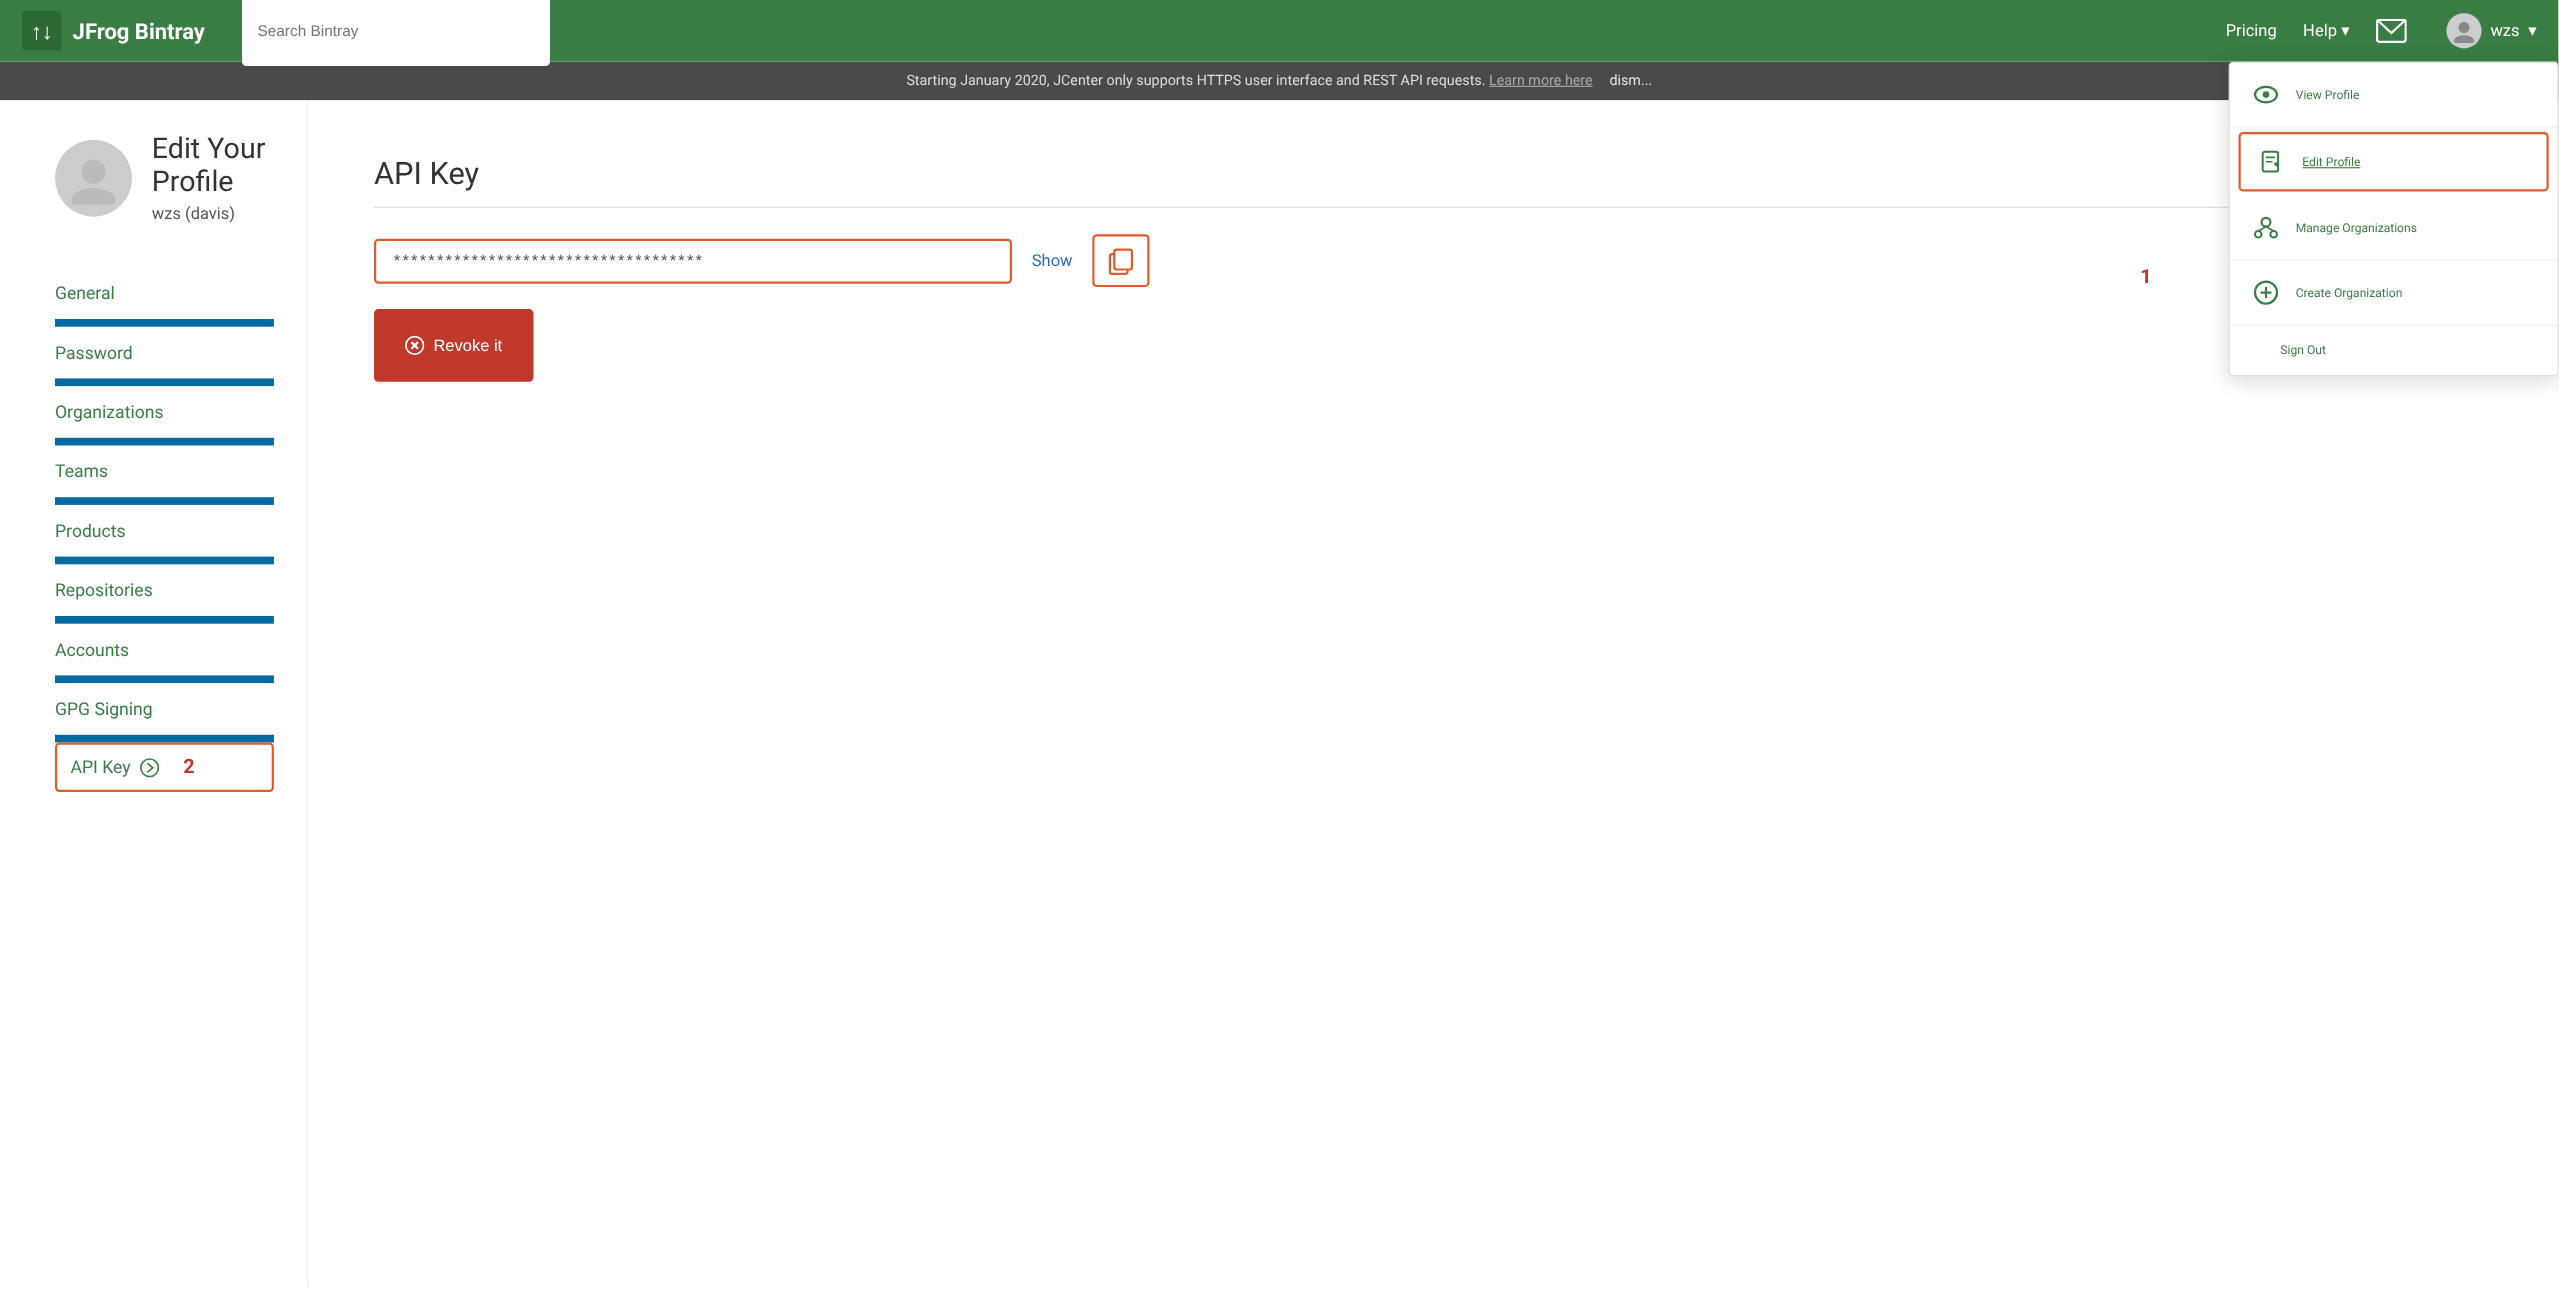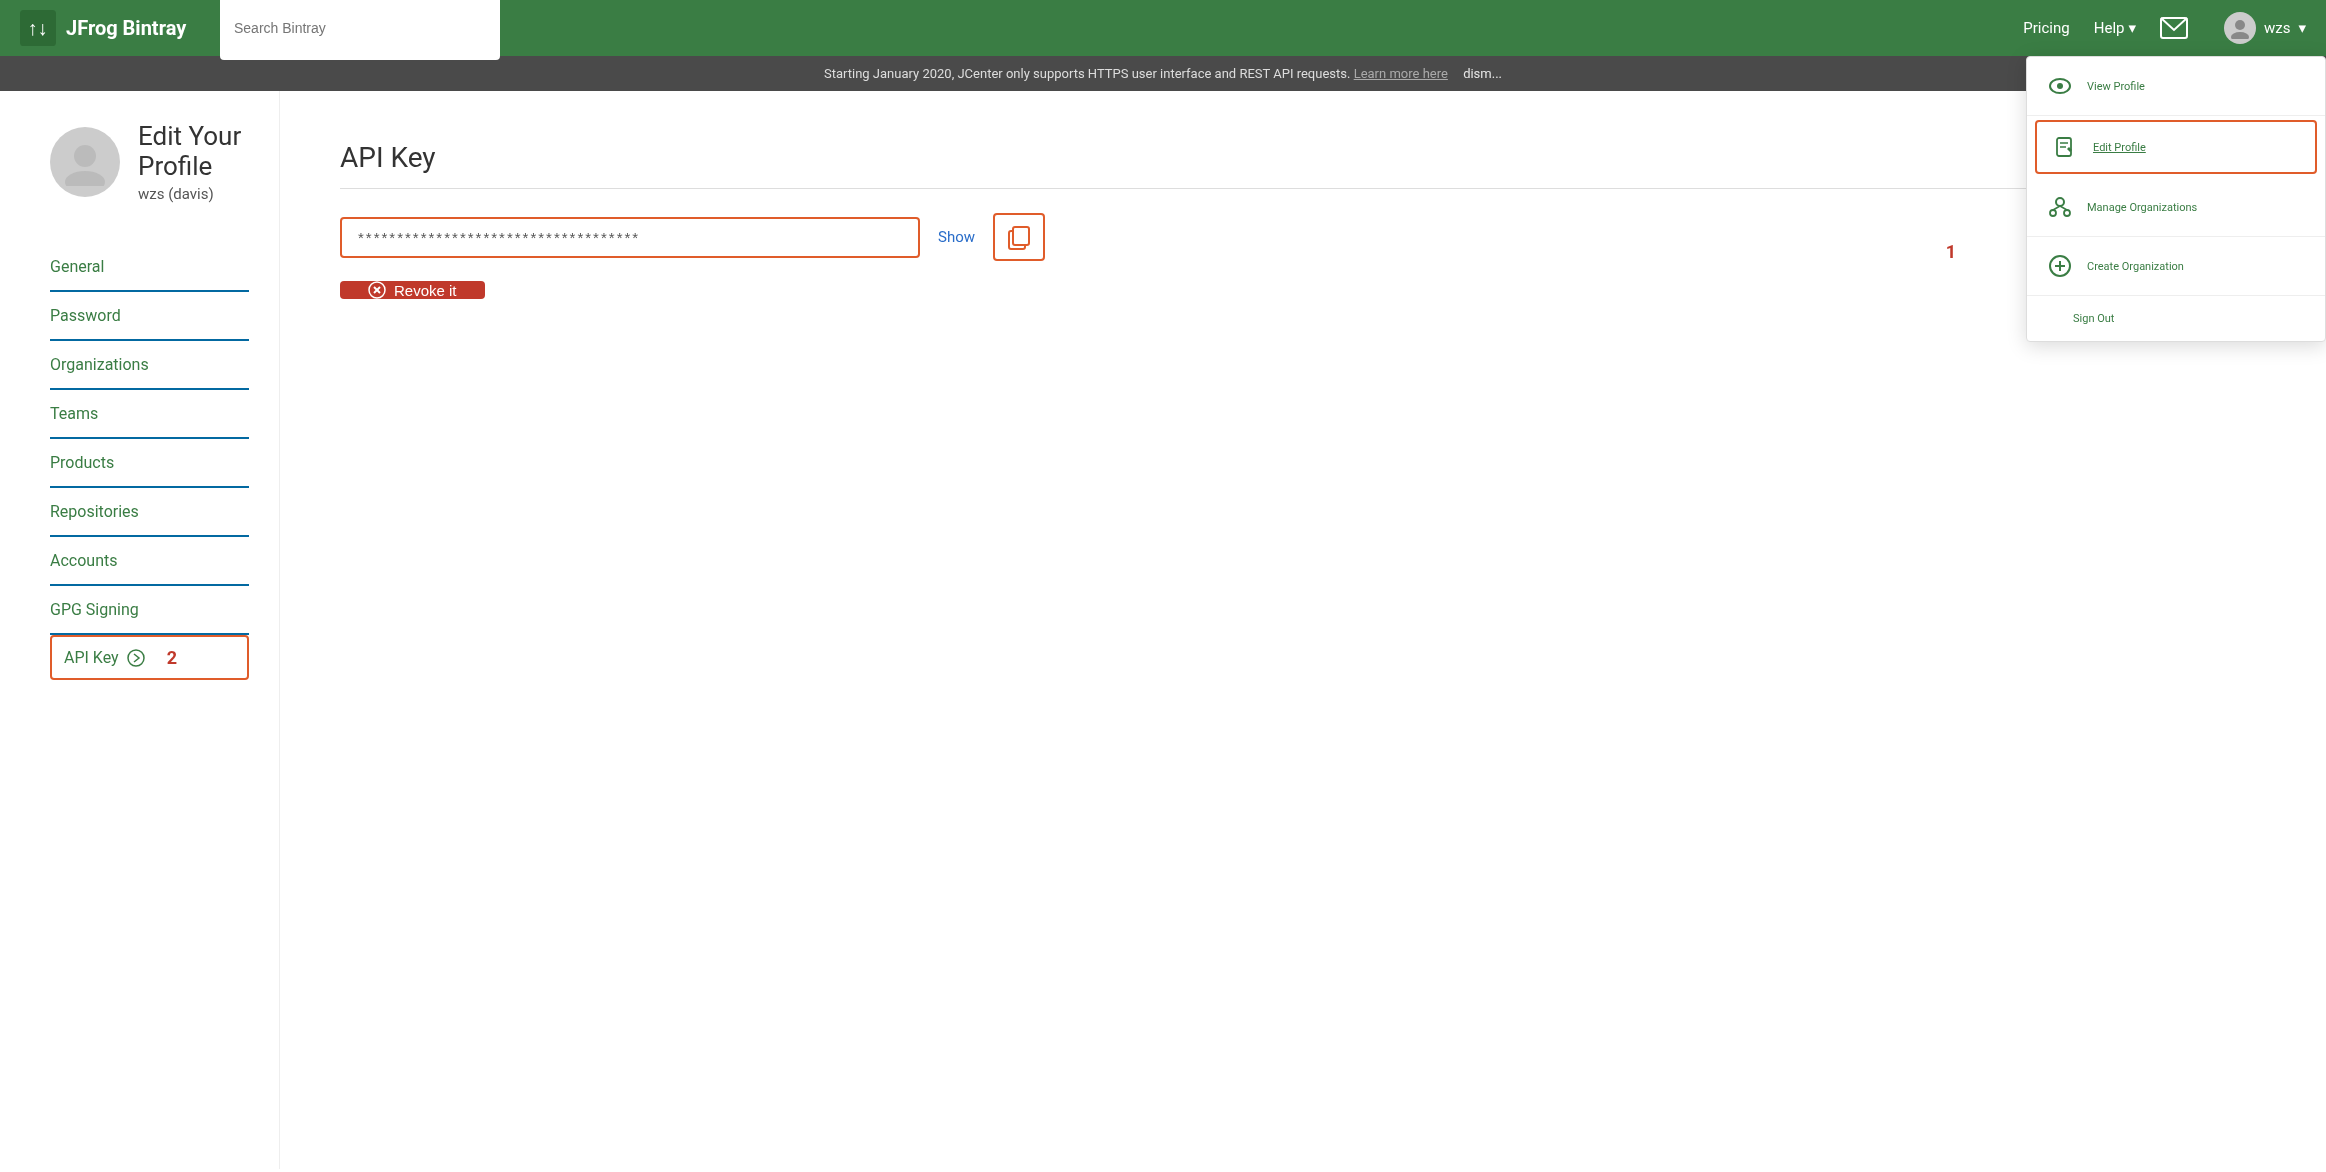--- a/index.html
+++ b/index.html
@@ -121,21 +121,21 @@
       align-items: center;
       justify-content: center;
       flex-shrink: 0;
     }
     .profile-title { font-size: 26px; font-weight: 400; color: #333; }
     .profile-username { font-size: 15px; color: #555; margin-top: 4px; }
 
     .nav-items { list-style: none; }
     .nav-item {
       padding: 14px 0;
-      border-bottom: 2px solid #0369a1;
+      border-bottom: 7px solid #0369a1;
       font-size: 16px;
       color: #3a7d44;
       cursor: pointer;
     }
     .nav-item.active {
       border: 2px solid #e05c2a;
       border-radius: 4px;
       padding: 10px 12px;
       display: flex;
       align-items: center;
@@ -190,21 +190,21 @@
       cursor: pointer;
       display: flex;
       align-items: center;
       justify-content: center;
     }
     .revoke-btn {
       background: #c0392b;
       color: #fff;
       border: none;
       border-radius: 4px;
-      padding: 0 28px;
+      padding: 24px 28px;
       font-size: 15px;
       cursor: pointer;
       display: flex;
       align-items: center;
       gap: 8px;
     }
     .copy-label-cn {
       color: #e05c2a;
       font-size: 22px;
       margin-top: 8px;

